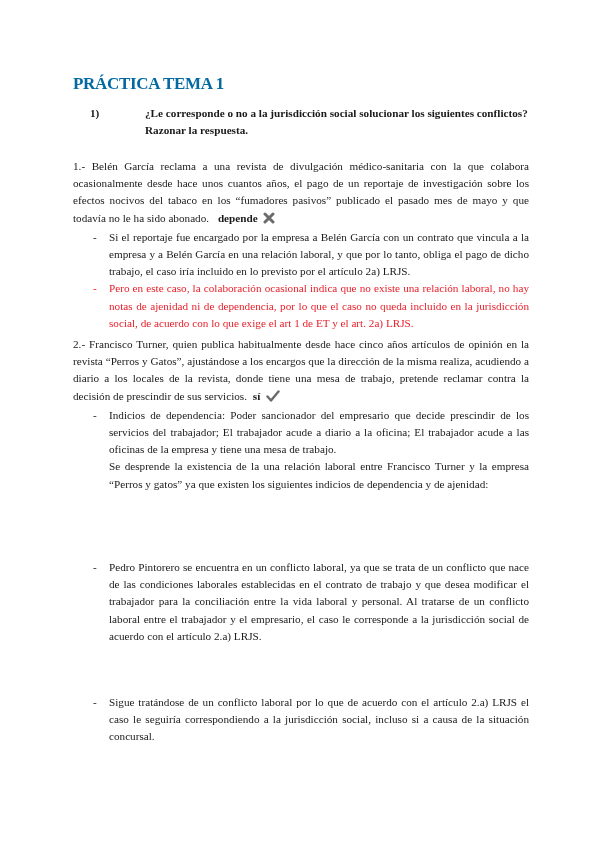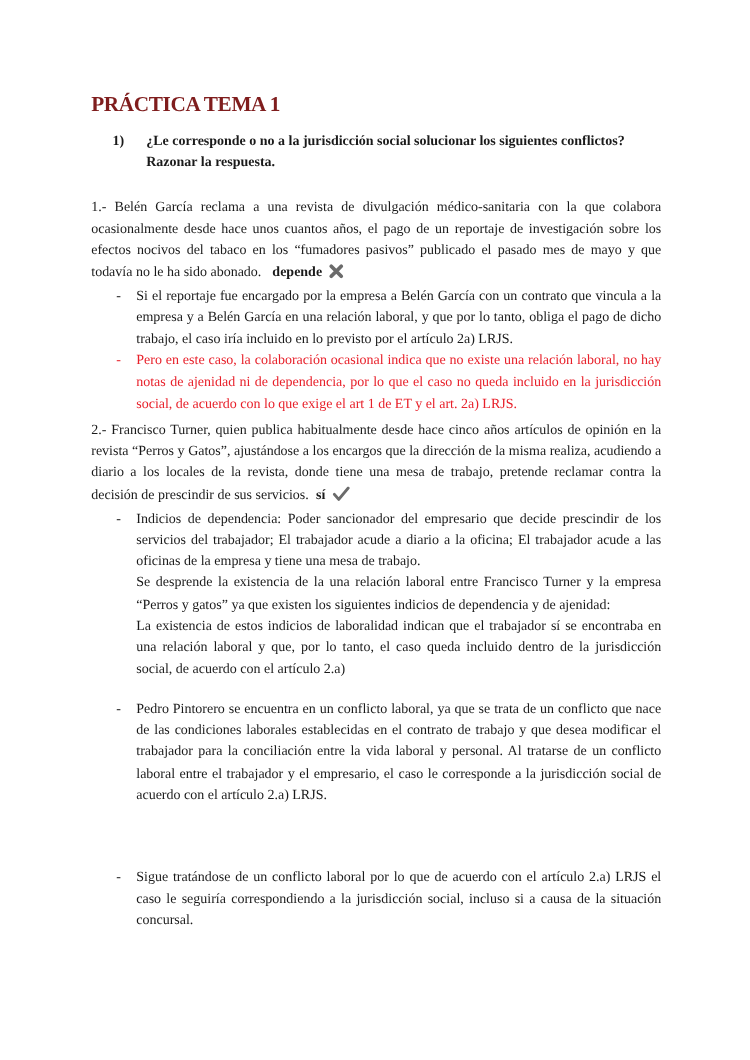--- a/index.html
+++ b/index.html
@@ -1,24 +1,24 @@
 <!DOCTYPE html>
 <html><head>
 <meta charset="utf-8">
 <style>
   html, body { margin: 0; padding: 0; background: #ffffff; }
   body { width: 600px; height: 848px; overflow: hidden; position: relative;
          font-family: "Liberation Serif", "DejaVu Serif", serif; color: #1a1a1a; }
   .page { position: absolute; left: 0; top: 0; width: 600px; height: 848px; background: #fff; }
   .title { position: absolute; left: 73px; top: 74px; font-size: 17px; font-weight: bold;
-           letter-spacing: -0.3px; color: #7f1d1d; }
+           letter-spacing: -0.3px; color: #0369a1; }
   .question { position: absolute; left: 90px; top: 105px; width: 445px; font-size: 11.2px;
               font-weight: bold; line-height: 17px; display: flex; }
   .question .num { width: 27px; flex: none; }
-  .question .qtext { flex: 1; }
+  .question .qtext { flex: 1; margin-left: 28px; }
   .case { position: absolute; left: 73px; width: 456px; font-size: 11.2px; line-height: 17.2px;
           text-align: justify; }
   .case p { margin: 0; }
   .bullets { margin: 0; padding: 0; list-style: none; }
   .bullets li { position: relative; padding-left: 36px; }
   .bullets li .dash { position: absolute; left: 20px; top: 0; }
   .red { color: #e8202a; }
   .ans { font-weight: bold; }
   .icon { display: inline-block; vertical-align: -2px; margin-left: 3px; }
   .sub { margin: 0; }
@@ -59,21 +59,20 @@
         <svg width="14" height="12" viewBox="0 0 14 12">
             <path d="M1.5 6.5 L5 10.5 L12.5 1.5" fill="none" stroke="#6b6b6b" stroke-width="2.4" stroke-linecap="round" stroke-linejoin="round"></path>
           </svg>
       </span>
     </p>
     <ul class="bullets">
       <li>
           <span class="dash">-</span>
         <p class="sub">Indicios de dependencia: Poder sancionador del empresario que decide prescindir de los servicios del trabajador; El trabajador acude a diario a la oficina; El trabajador acude a las oficinas de la empresa y tiene una mesa de trabajo.</p>
         <p class="sub">Se desprende la existencia de la una relación laboral entre Francisco Turner y la empresa “Perros y gatos” ya que existen los siguientes indicios de dependencia y de ajenidad:</p>
-        <p class="sub">La existencia de estos indicios de laboralidad indican que el trabajador sí se encontraba en una relación laboral y que, por lo tanto, el caso queda incluido dentro de la jurisdicción social, de acuerdo con el artículo 2.a)</p>
       </li>
     </ul>
   </div>
 
   <div class="case" style="top:559px">
     <ul class="bullets">
       <li><span class="dash">-</span><span>Pedro Pintorero se encuentra en un conflicto laboral, ya que se trata de un conflicto que nace de las condiciones laborales establecidas en el contrato de trabajo y que desea modificar el trabajador para la conciliación entre la vida laboral y personal. Al tratarse de un conflicto laboral entre el trabajador y el empresario, el caso le corresponde a la jurisdicción social de acuerdo con el artículo 2.a) LRJS.</span></li>
     </ul>
   </div>
 

